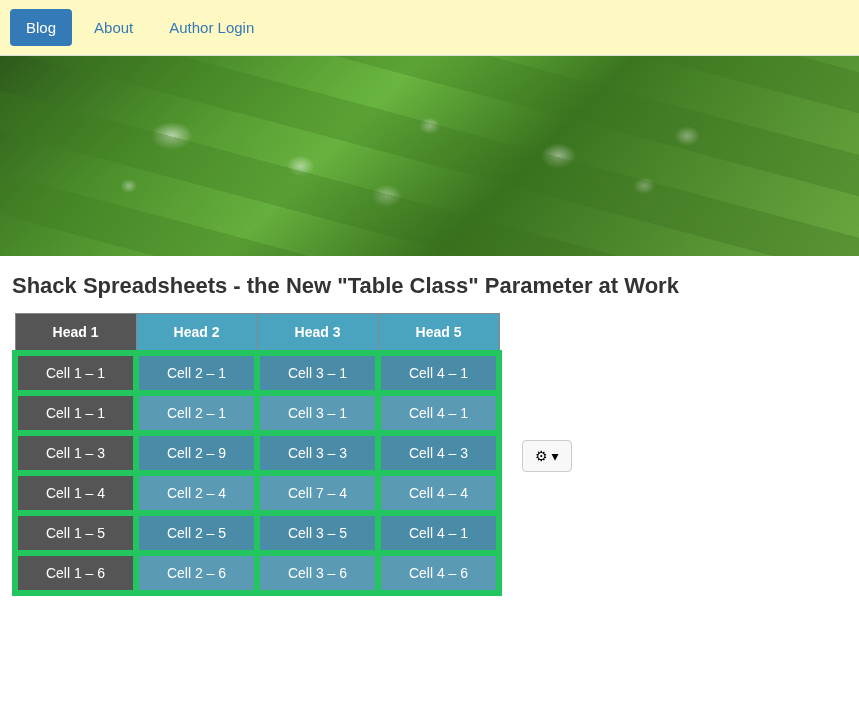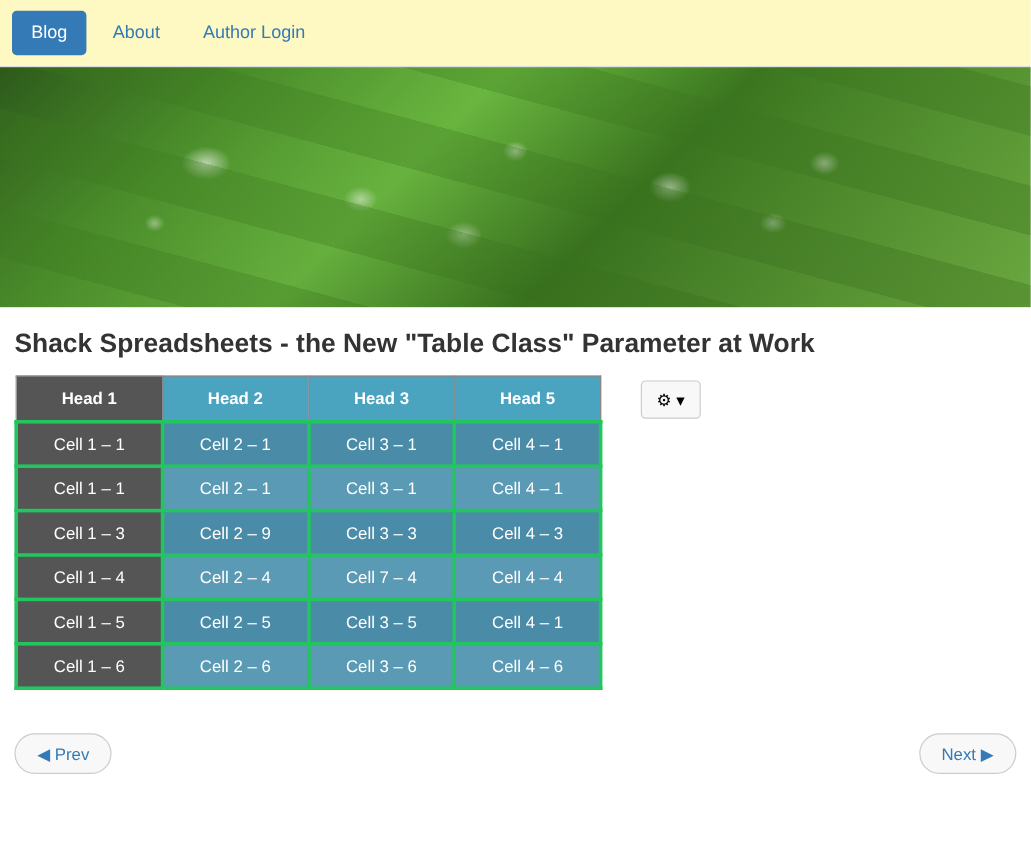--- a/index.html
+++ b/index.html
@@ -77,23 +77,23 @@
       font-size: 22px;
       font-weight: bold;
       color: #333;
       padding: 16px 12px 12px 12px;
       line-height: 1.3;
     }
 
     
     .table-section {
       display: flex;
-      align-items: flex-start;
+      align-items: center;
       padding: 0 12px 20px 12px;
-      gap: 32px;
+      gap: 20px;
     }
 
     .spreadsheet-table {
       border-collapse: collapse;
       min-width: 490px;
     }
     .spreadsheet-table th {
       background: #4aa3bf;
       color: #fff;
       font-weight: bold;
@@ -102,21 +102,21 @@
       border: 1px solid #888;
       font-size: 14px;
     }
     .spreadsheet-table th.dark-head {
       background: #555;
       color: #fff;
     }
     .spreadsheet-table td {
       text-align: center;
       padding: 9px 14px;
-      border: 3px solid #22c55e;
+      border: 6px solid #22c55e;
       font-size: 14px;
       color: #fff;
     }
     .spreadsheet-table tr:nth-child(even) td {
       background: #5b9ab5;
     }
     .spreadsheet-table tr:nth-child(odd) td {
       background: #4a8ba8;
     }
     .spreadsheet-table .col-dark {
@@ -221,18 +221,14 @@
           </tr>
         </tbody>
     </table>
 
     <button class="gear-button">
       <span>⚙</span>
       <span>▾</span>
     </button>
   </div>
 
-  <div class="pagination">
-    <button class="page-btn">◀ Prev</button>
-    <button class="page-btn">Next ▶</button>
-  </div>
 
 </div>
 
 </body></html>

